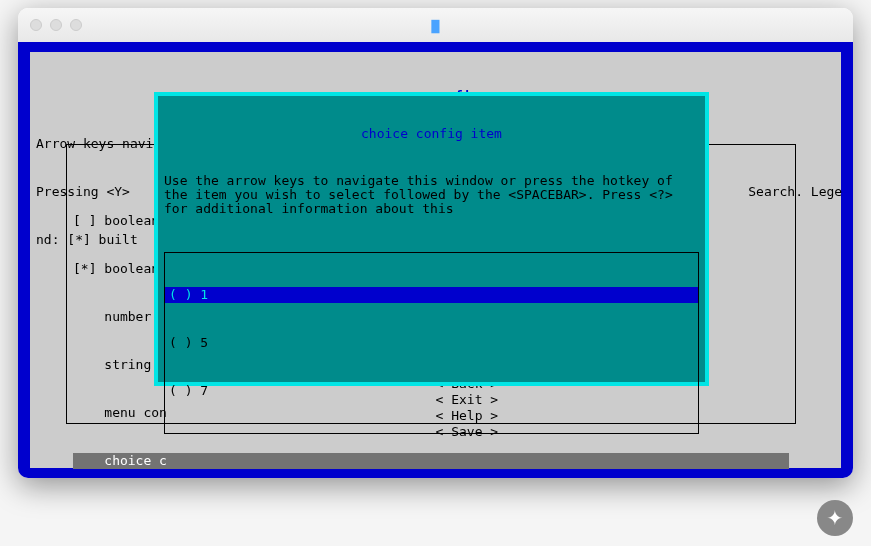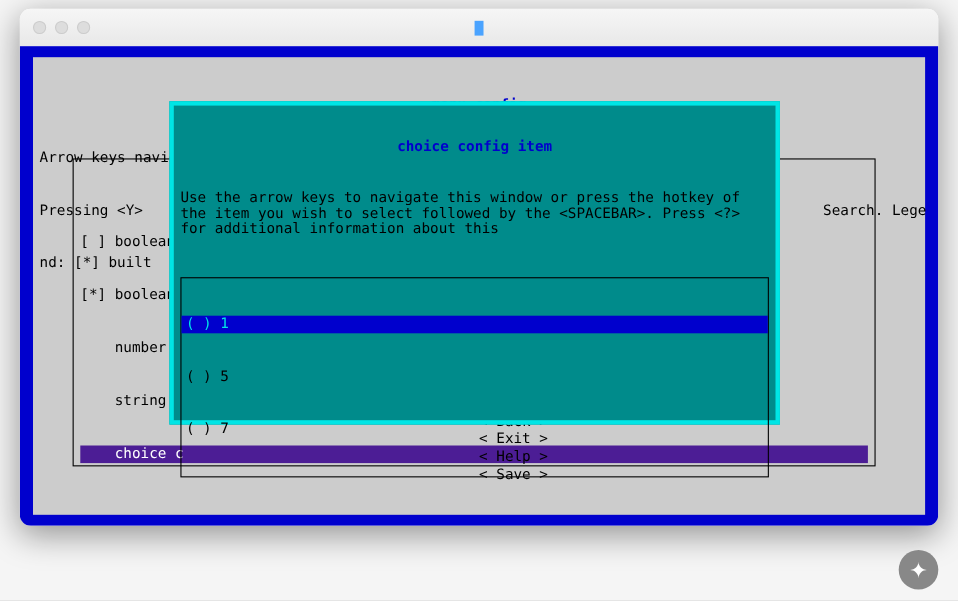--- a/index.html
+++ b/index.html
@@ -66,21 +66,21 @@
     left: 36px;
     width: 730px;
     height: 280px;
     border: 1px solid #000;
   }
   .menu-items {
     padding: 4px 6px;
   }
   .menu-item { white-space: pre; }
   .menu-item.sel {
-    background: #4c1d95;
+    background: #737373;
     color: #fff;
   }
   .bottom-buttons {
     position: absolute;
     bottom: 12px;
     left: 0; right: 0;
     text-align: center;
     color: #000;
   }
   .bottom-buttons span { margin: 16px 12px; }
@@ -91,21 +91,21 @@
     left: 124px;
     width: 555px;
     height: 294px;
     background: #008b8b;
     border: 4px solid #00e5e5;
     color: #000;
     padding: 0;
   }
   .submenu-title {
     color: #0000cd;
-    font-weight: bold;
+    font-weight: normal;
     text-align: center;
     margin-top: -2px;
   }
   .submenu-help {
     color: #000;
     padding: 0 6px;
     line-height: 14px;
     white-space: normal;
   }
   .choice-box {
@@ -160,20 +160,21 @@
       <div class="help-text">Arrow keys navigate the menu. &lt;Enter&gt; selects submenus ---&gt; (or empty submenus ----).</div>
       <div class="help-text">Pressing &lt;Y&gt;                                                                               Search. Lege</div>
       <div class="help-text">nd: [*] built</div>
 
       <div class="menu-box">
         <div class="menu-items">
           <div class="menu-item">[ ] boolean </div>
           <div class="menu-item">[*] boolean </div>
           <div class="menu-item">    number c</div>
           <div class="menu-item">    string c</div>
+          <div class="menu-item">    menu con</div>
           <div class="menu-item sel">    choice c</div>
         </div>
       </div>
 
       <div class="bottom-buttons">
         <span>&lt; Select &gt;</span>
         <span>&lt; Back &gt;</span>
         <span>&lt; Exit &gt;</span>
         <span>&lt; Help &gt;</span>
         <span>&lt; Save &gt;</span>

